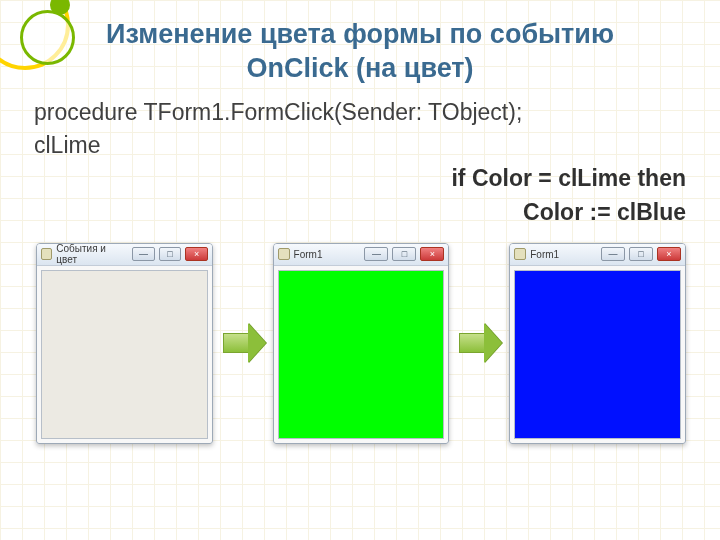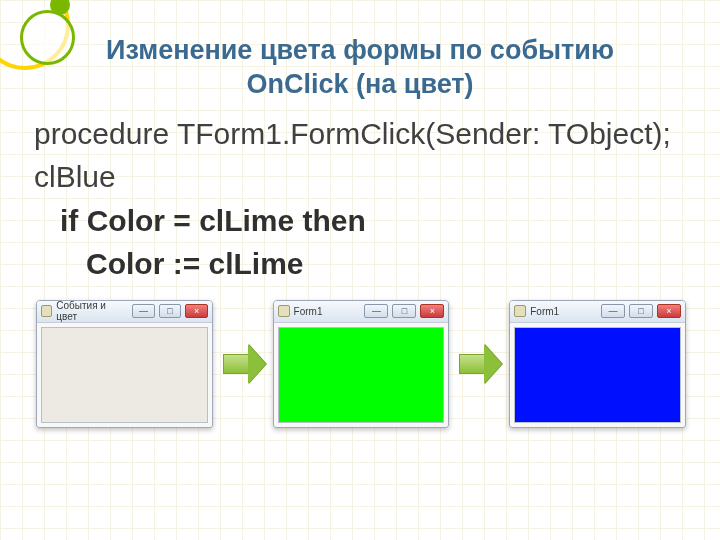--- a/index.html
+++ b/index.html
@@ -24,44 +24,44 @@
   .corner-deco {
     position: absolute; top: -30px; left: -30px; width: 140px; height: 140px;
   }
   .corner-deco .c1 { position:absolute; width:90px; height:90px; border:4px solid #ffd400; border-radius:50%; top:10px; left:10px; }
   .corner-deco .c2 { position:absolute; width:55px; height:55px; border:3px solid #7ab800; border-radius:50%; top:40px; left:50px; background:rgba(255,255,255,0.6); }
   .corner-deco .c3 { position:absolute; width:20px; height:20px; background:#7ab800; border-radius:50%; top:25px; left:80px; }
   .watermark {
     position:absolute; left:0; right:0; top:310px; display:flex; justify-content:center; gap:8px; opacity:0.06; pointer-events:none;
   }
   .fp { width:22px; height:30px; border-radius:50% 50% 50% 50% / 55% 55% 45% 45%; background:#5a5a1a; }
-  .content { position: relative; padding: 18px 34px 0 34px; margin-top: 16px; }
+  .content { position: relative; padding: 18px 34px 0 34px; }
   .title {
     color: #3a6a90;
     font-size: 27px;
     font-weight: bold;
     text-align: center;
     line-height: 1.25;
     margin-bottom: 10px;
   }
-  .code { font-size: 30px; color: #404040; line-height: 1.45; }
-  .code .bold { font-weight: bold; color:#303030; }
+  .code { font-size: 23px; color: #404040; line-height: 1.45; }
+  .code .bold { font-weight: bold; color:#303030;text-align:right; }
   .i1 { padding-left: 26px; }
   .i2 { padding-left: 52px; }
   .windows-row {
     position: relative;
     margin-top: 14px;
     display: flex;
     align-items: center;
     gap: 10px;
     padding-left: 2px;
   }
   .win {
     width: 195px;
-    height: 128px;
+    height: 201px;
     border: 1px solid #9da9b7;
     border-radius: 4px 4px 3px 3px;
     background: linear-gradient(#e8eef6, #d9e3ee 22px, #f8f8f8 22px);
     box-shadow: 0 2px 5px rgba(0,0,0,0.25);
     display: flex; flex-direction: column;
     overflow: hidden;
   }
   .titlebar {
     height: 22px;
     background: linear-gradient(#f6f9fd,#dbe5f0);
@@ -112,23 +112,23 @@
 </div>
 
 <div class="content">
   <div class="title">
     <span>Изменение цвета формы по событию</span><br>
     <span>OnClick (на цвет)</span>
   </div>
 
   <div class="code">
     <div>procedure TForm1.FormClick(Sender: TObject);</div>
-    <div>clBlue</div>
+    <div>clLime</div>
     <div class="bold i1">if Color = clLime then</div>
-    <div class="bold i2">Color := clLime</div>
+    <div class="bold i2">Color := clBlue</div>
   </div>
 
   <div class="windows-row">
 
     <div class="win">
       <div class="titlebar">
         <span class="icon-app"></span>
         <span>События и цвет</span>
         <span class="spacer"></span>
         <span class="wbtn">—</span>

